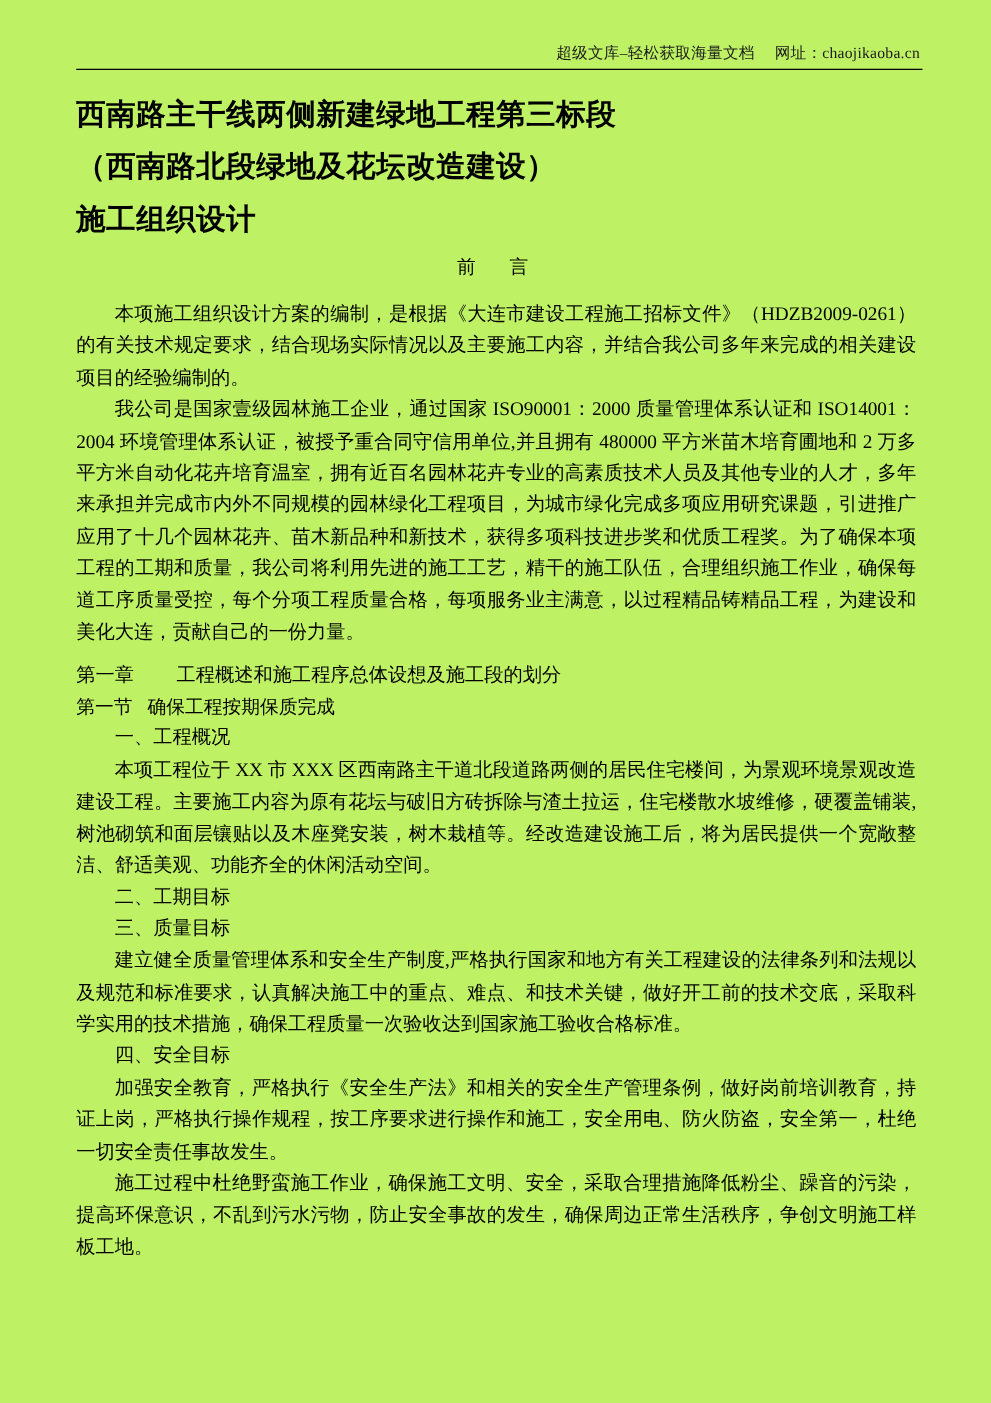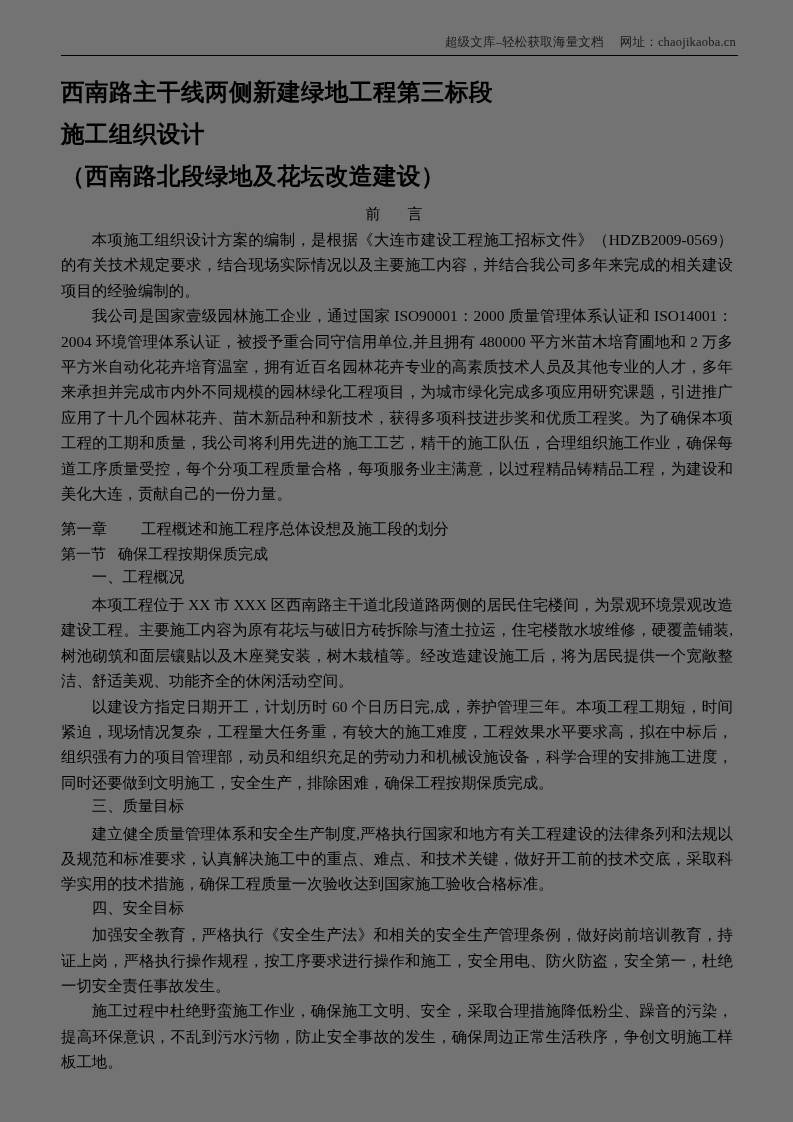--- a/index.html
+++ b/index.html
@@ -9,21 +9,21 @@
   }
   body {
     font-family: "Liberation Serif", "DejaVu Serif", serif;
     color: #000000;
   }
   .page {
     position: relative;
     width: 793px;
     height: 1122px;
     margin: 0 auto;
-    background: #737373;
+    background: #bef264;
     box-sizing: border-box;
     padding: 0;
     overflow: hidden;
   }
   
   .header-band {
     position: absolute;
     top: 34px;
     left: 61px;
     right: 55px;
@@ -66,21 +66,21 @@
   }
   .title-line.t2 { margin-top: 2px; }
   .title-line.t3 { margin-top: 2px; }
 
   .preface-head {
     text-align: center;
     font-size: 15px;
     line-height: 26px;
     letter-spacing: 6px;
     margin-top: 5px;
-    margin-bottom: 0;
+    margin-bottom: 12px;
   }
 
   p.para {
     margin: 0;
     font-size: 15.4px;
     line-height: 25.4px;
     text-align: justify;
     text-justify: inter-ideograph;
     text-indent: 2em;
     letter-spacing: 0;
@@ -122,40 +122,40 @@
   <div class="header-band">
     <div class="header-text">
       <span>超级文库–轻松获取海量文档</span><span class="url-label">网址：</span><span>chaojikaoba.cn</span>
     </div>
     <div class="header-rule"></div>
   </div>
 
   <div class="content">
 
     <div class="title-line t1">西南路主干线两侧新建绿地工程第三标段</div>
+    <div class="title-line t2">（西南路北段绿地及花坛改造建设）</div>
     <div class="title-line t3">施工组织设计</div>
-    <div class="title-line t2">（西南路北段绿地及花坛改造建设）</div>
 
     <div class="preface-head">前　言</div>
-    <p class="para">本项施工组织设计方案的编制，是根据《大连市建设工程施工招标文件》（HDZB2009-0569）的有关技术规定要求，结合现场实际情况以及主要施工内容，并结合我公司多年来完成的相关建设项目的经验编制的。</p>
+    <p class="para">本项施工组织设计方案的编制，是根据《大连市建设工程施工招标文件》（HDZB2009-0261）的有关技术规定要求，结合现场实际情况以及主要施工内容，并结合我公司多年来完成的相关建设项目的经验编制的。</p>
     <p class="para">我公司是国家壹级园林施工企业，通过国家 ISO90001：2000 质量管理体系认证和 ISO14001：2004 环境管理体系认证，被授予重合同守信用单位,并且拥有 480000 平方米苗木培育圃地和 2 万多平方米自动化花卉培育温室，拥有近百名园林花卉专业的高素质技术人员及其他专业的人才，多年来承担并完成市内外不同规模的园林绿化工程项目，为城市绿化完成多项应用研究课题，引进推广应用了十几个园林花卉、苗木新品种和新技术，获得多项科技进步奖和优质工程奖。为了确保本项工程的工期和质量，我公司将利用先进的施工工艺，精干的施工队伍，合理组织施工作业，确保每道工序质量受控，每个分项工程质量合格，每项服务业主满意，以过程精品铸精品工程，为建设和美化大连，贡献自己的一份力量。</p>
 
     <div class="chapter-block">
       <div class="heading-c">
         <span>第一章</span><span class="gap"></span><span>工程概述和施工程序总体设想及施工段的划分</span>
       </div>
       <div class="heading-c sub">
         <span>第一节</span><span class="gap"></span><span>确保工程按期保质完成</span>
       </div>
     </div>
 
     <p class="list-head">一、工程概况</p>
     <p class="para">本项工程位于 XX 市 XXX 区西南路主干道北段道路两侧的居民住宅楼间，为景观环境景观改造建设工程。主要施工内容为原有花坛与破旧方砖拆除与渣土拉运，住宅楼散水坡维修，硬覆盖铺装,树池砌筑和面层镶贴以及木座凳安装，树木栽植等。经改造建设施工后，将为居民提供一个宽敞整洁、舒适美观、功能齐全的休闲活动空间。</p>
 
-    <p class="para">以建设方指定日期开工，计划历时 60 个日历日完,成，养护管理三年。本项工程工期短，时间紧迫，现场情况复杂，工程量大任务重，有较大的施工难度，工程效果水平要求高，拟在中标后，组织强有力的项目管理部，动员和组织充足的劳动力和机械设施设备，科学合理的安排施工进度，同时还要做到文明施工，安全生产，排除困难，确保工程按期保质完成。</p>
+    <p class="list-head">二、工期目标</p>
 
     <p class="list-head">三、质量目标</p>
     <p class="para">建立健全质量管理体系和安全生产制度,严格执行国家和地方有关工程建设的法律条列和法规以及规范和标准要求，认真解决施工中的重点、难点、和技术关键，做好开工前的技术交底，采取科学实用的技术措施，确保工程质量一次验收达到国家施工验收合格标准。</p>
 
     <p class="list-head">四、安全目标</p>
     <p class="para">加强安全教育，严格执行《安全生产法》和相关的安全生产管理条例，做好岗前培训教育，持证上岗，严格执行操作规程，按工序要求进行操作和施工，安全用电、防火防盗，安全第一，杜绝一切安全责任事故发生。</p>
 
     <p class="para">施工过程中杜绝野蛮施工作业，确保施工文明、安全，采取合理措施降低粉尘、躁音的污染，提高环保意识，不乱到污水污物，防止安全事故的发生，确保周边正常生活秩序，争创文明施工样板工地。</p>
 
   </div>

